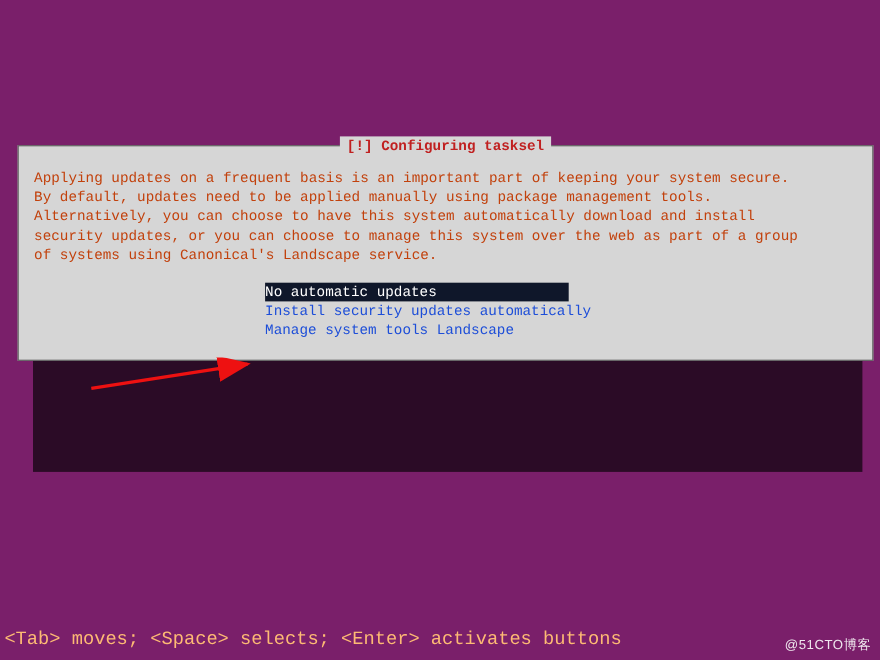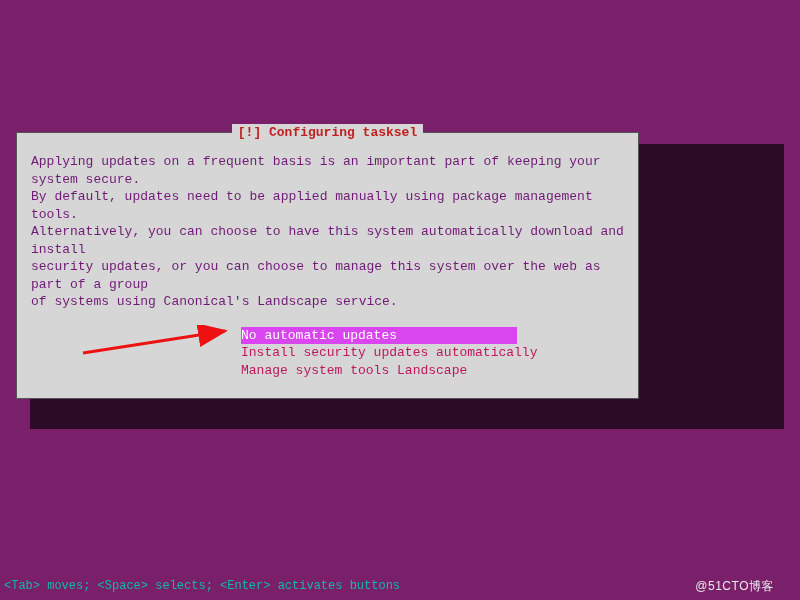--- a/index.html
+++ b/index.html
@@ -19,21 +19,21 @@
     top: 144px;
     left: 30px;
     width: 754px;
     height: 285px;
     background: #2b0b26;
   }
   .dialog {
     position: absolute;
     top: 132px;
     left: 16px;
-    width: 623px;
+    width: 778px;
     background: #d6d6d6;
     border: 1px solid #555;
     padding: 10px 14px 18px 14px;
   }
 
   
   .dialog-title-wrap {
     position: absolute;
     top: -9px;
     left: 0;
@@ -41,61 +41,61 @@
     text-align: center;
   }
   .dialog-title {
     display: inline-block;
     background: #d6d6d6;
     padding: 0 6px;
     color: #c02020;
     font-weight: bold;
   }
 
-  .body-text { color: #701a75; white-space: pre-wrap; }
+  .body-text { color: #c2410c; white-space: pre-wrap; }
   .para { }
   .para.first { margin-top: 10px; }
 
   .options {
     margin-top: 16px;
     margin-left: 210px;
   }
   .opt {
     white-space: pre;
-    color: #be185d;
+    color: #1d4ed8;
   }
   .opt.selected {
-    background: #d946ef;
+    background: #0f172a;
     color: #fff;
     padding-right: 120px;
     display: inline-block;
   }
 
   
   .arrow {
     position: absolute;
     top: 325px;
     left: 80px;
     width: 155px;
     height: 36px;
     pointer-events: none;
   }
 
   
   .hintbar {
     position: absolute;
     left: 4px;
     bottom: 6px;
-    color: #14b8a6;
-    font-size: 12px;
+    color: #fdba74;
+    font-size: 17px;
   }
 
   .watermark {
     position: absolute;
-    right: 26px;
+    right: 8px;
     bottom: 6px;
     color: #efe8ee;
     font-size: 12px;
     font-family: sans-serif;
     letter-spacing: 0.5px;
   }
 </style>
 </head>
 <body>
 

